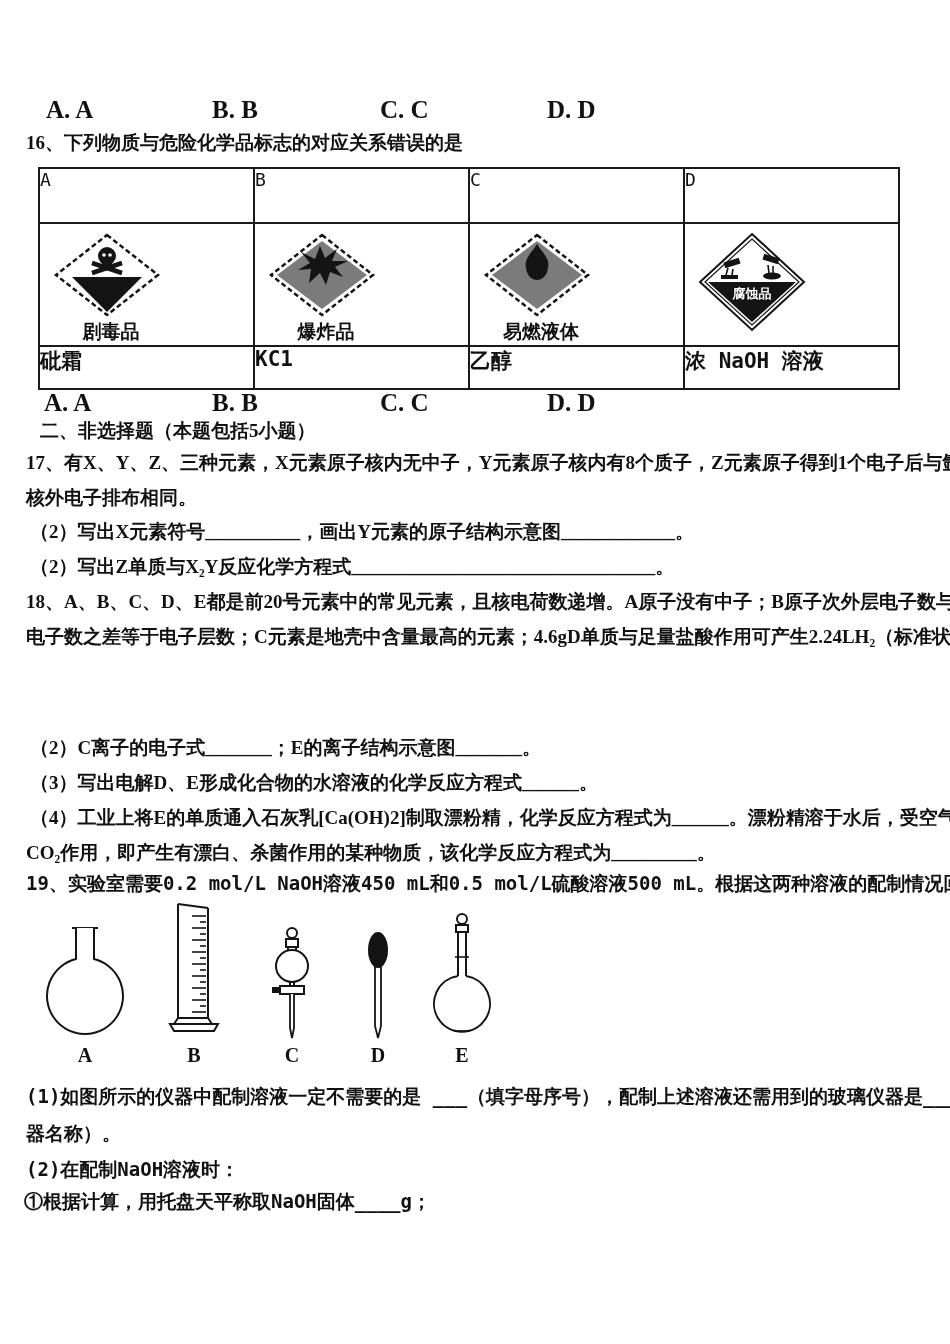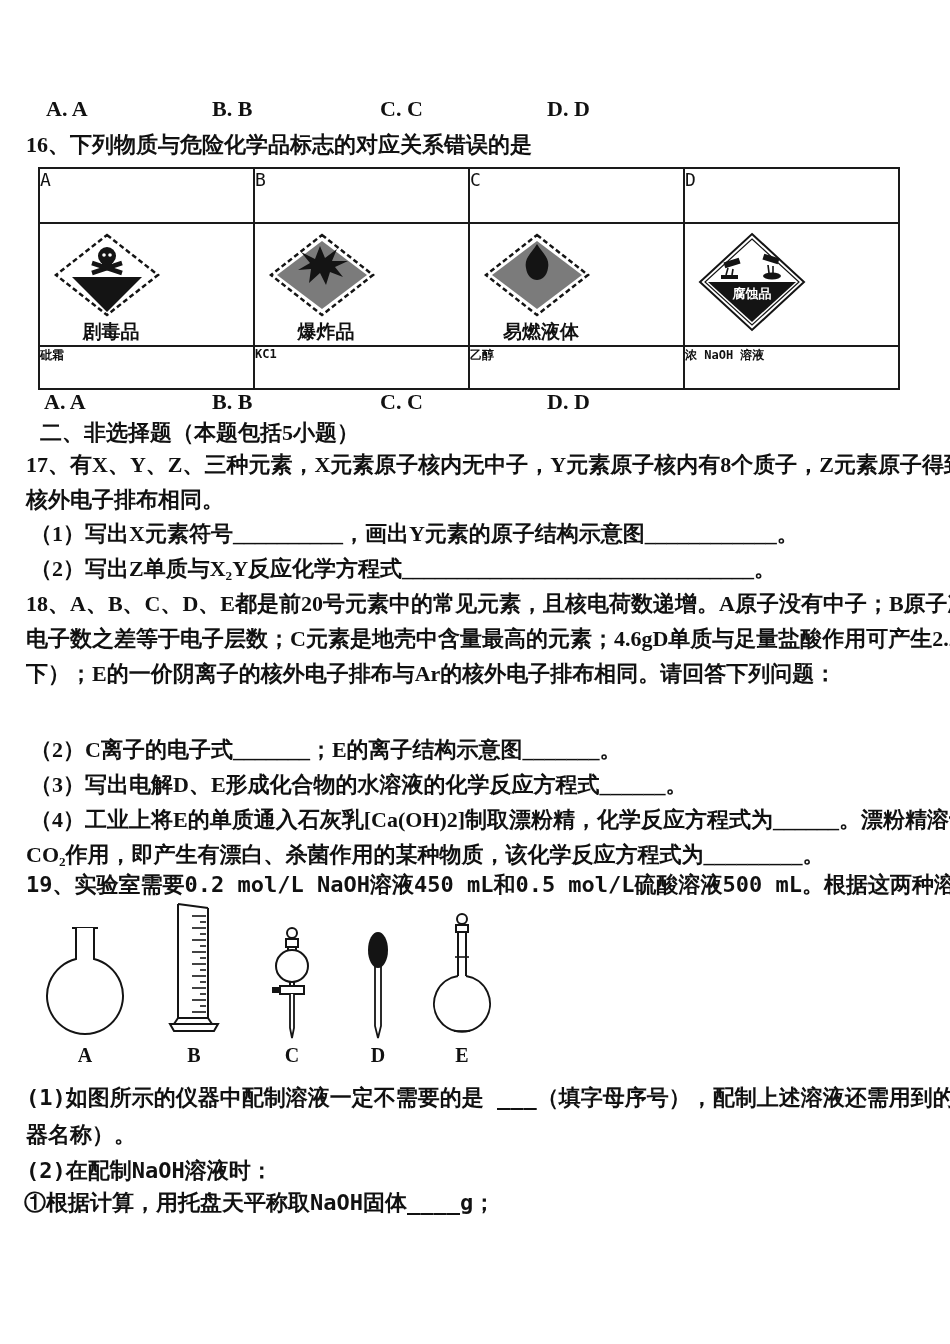--- a/index.html
+++ b/index.html
@@ -1,31 +1,31 @@
 <!DOCTYPE html>
 <html><head>
 <meta charset="utf-8">
 <style>
   html,body{margin:0;padding:0;background:#ffffff;}
   .page{
     position:relative;width:950px;height:1344px;background:#ffffff;overflow:hidden;
     font-family:"Liberation Serif","DejaVu Serif",serif;font-weight:bold;color:#111111;
   }
-  .line{position:absolute;white-space:pre;font-size:22px;line-height:1.2;}
+  .line{position:absolute;white-space:pre;font-size:19px;line-height:1.2;}
   .mono-latin{font-family:"DejaVu Sans Mono","Liberation Serif",serif;}
   .opts{position:absolute;left:0;top:0;width:950px;height:28px;}
-  .opts span{position:absolute;font-size:22px;white-space:pre;}
+  .opts span{position:absolute;font-size:25px;white-space:pre;}
   .o1{left:46px;} .o2{left:212px;} .o3{left:380px;} .o4{left:547px;}
 
   table.hz{position:absolute;left:38px;top:167px;width:862px;border-collapse:collapse;table-layout:fixed;}
   table.hz td{border:2px solid #1a1a1a;vertical-align:top;padding:0;}
   td.hz-head{height:53px;font-size:18px;font-weight:normal;padding:13px 0 0 10px;
     font-family:"DejaVu Sans Mono","Liberation Serif",serif;}
   td.hz-sym{height:118px;margin-left:39px;}
-  td.hz-sub{height:41px;font-size:12px;padding:9px 0 0 10px;
+  td.hz-sub{height:41px;font-size:21px;padding:9px 0 0 10px;
     font-family:"DejaVu Sans Mono","Liberation Serif",serif;font-weight:bold;white-space:pre;}
   .iconwrap{margin:8px 0 0 12px;width:118px;text-align:center;}
   .symlabel{display:block;font-size:19px;margin-top:1px;font-weight:bold;}
 
   .figure{position:absolute;left:42px;top:900px;width:470px;height:168px;}
   .app{position:absolute;}
   .applabel{position:absolute;top:144px;transform:translateX(-50%);font-size:20px;}
   svg{display:block;}
 </style>
 </head>
@@ -122,26 +122,25 @@
     <span class="o1" style="left:44px;">A. A</span>
     <span class="o2">B. B</span>
     <span class="o3">C. C</span>
     <span class="o4">D. D</span>
   </div>
 
   <div class="line" style="left:40px;top:420px;">二、非选择题（本题包括5小题）</div>
 
   <div class="line" style="left:26px;top:452px;">17、有X、Y、Z、三种元素，X元素原子核内无中子，Y元素原子核内有8个质子，Z元素原子得到1个电子后与氩原子</div>
   <div class="line" style="left:26px;top:487px;">核外电子排布相同。</div>
-  <div class="line" style="left:30px;top:521px;">（1）写出X元素符号__________，画出Y元素的原子结构示意图____________。</div>
+  <div class="line" style="left:30px;top:521px;">（2）写出X元素符号__________，画出Y元素的原子结构示意图____________。</div>
   <div class="line" style="left:30px;top:556px;">（2）写出Z单质与X₂Y反应化学方程式________________________________。</div>
 
   <div class="line" style="left:26px;top:591px;">18、A、B、C、D、E都是前20号元素中的常见元素，且核电荷数递增。A原子没有中子；B原子次外层电子数与最外层</div>
   <div class="line" style="left:26px;top:626px;">电子数之差等于电子层数；C元素是地壳中含量最高的元素；4.6gD单质与足量盐酸作用可产生2.24LH₂（标准状态</div>
-  <div class="line" style="left:26px;top:661px;">下）；E的一价阴离子的核外电子排布与Ar的核外电子排布相同。请回答下列问题：</div>
   <div class="line" style="left:30px;top:737px;">（2）C离子的电子式_______；E的离子结构示意图_______。</div>
   <div class="line" style="left:30px;top:772px;">（3）写出电解D、E形成化合物的水溶液的化学反应方程式______。</div>
   <div class="line" style="left:30px;top:807px;">（4）工业上将E的单质通入石灰乳[Ca(OH)2]制取漂粉精，化学反应方程式为______。漂粉精溶于水后，受空气中的</div>
   <div class="line" style="left:26px;top:842px;">CO₂作用，即产生有漂白、杀菌作用的某种物质，该化学反应方程式为_________。</div>
 
   <div class="line mono-latin" style="left:26px;top:872px;">19、实验室需要0.2 mol/L NaOH溶液450 mL和0.5 mol/L硫酸溶液500 mL。根据这两种溶液的配制情况回答下列问题：</div>
 
   <div class="figure">
 
     <div class="app" style="left:0px;top:22px;">

